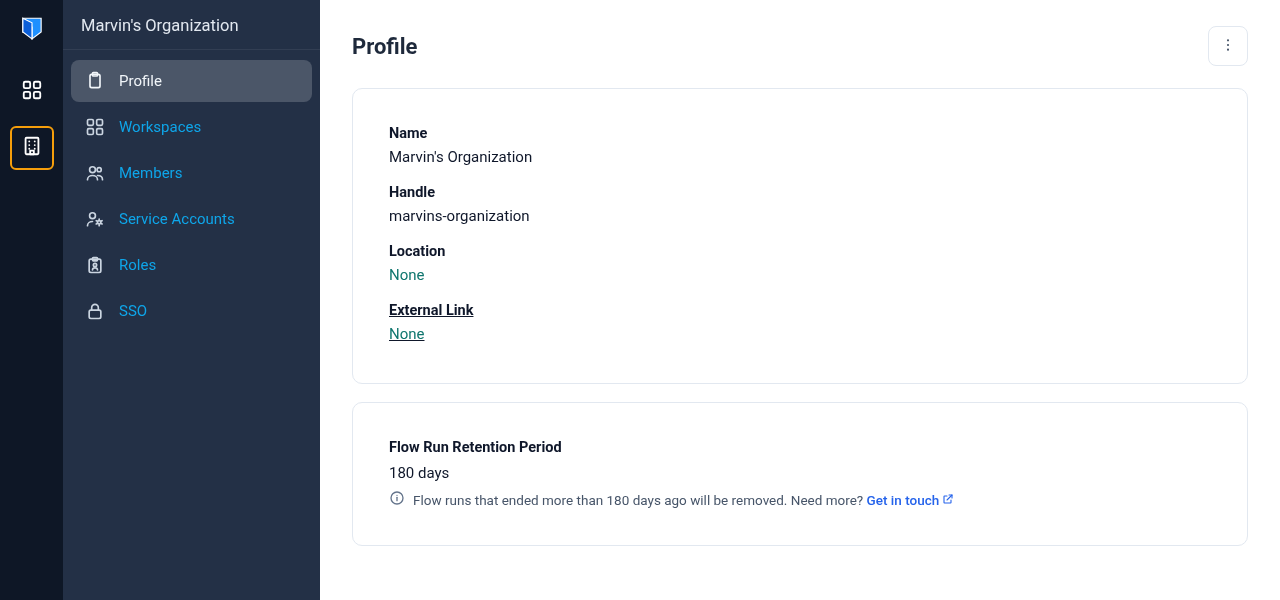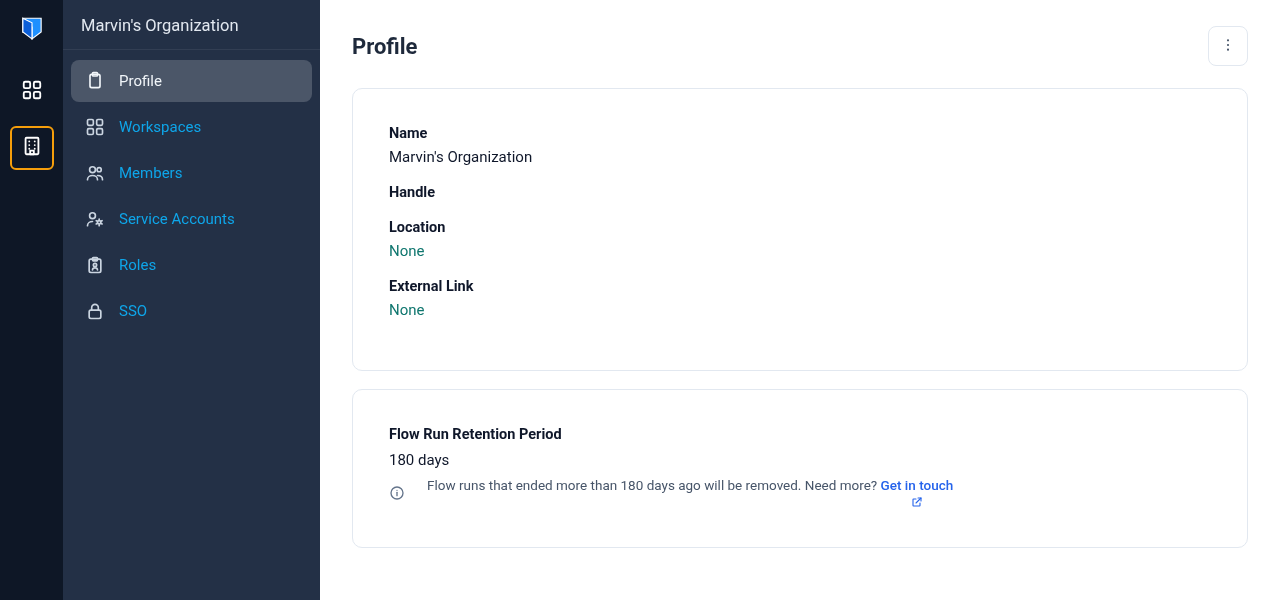--- a/index.html
+++ b/index.html
@@ -120,21 +120,21 @@
     cursor: pointer;
   }
 
   .card {
     border: 1px solid #e2e8f0;
     border-radius: 10px;
     padding: 36px;
     margin-bottom: 18px;
   }
   .field { margin-bottom: 18px; }
-  .field:last-child { margin-bottom: 15px; }
+  .field:last-child { margin-bottom: 4px; text-decoration: underline; }
   .field-label {
     font-size: 14.5px;
     font-weight: 700;
     color: #0f172a;
     margin-bottom: 6px;
   }
   .field-value {
     font-size: 15px;
     color: #0f172a;
   }
@@ -144,32 +144,31 @@
 
   .retention-value {
     font-size: 15px;
     color: #0f172a;
     margin-bottom: 8px;
     margin-top: 8px;
   }
   .info-row {
     display: flex;
     align-items: center;
-    gap: 22px;
+    gap: 8px;
     font-size: 13.5px;
     color: #475569;
   }
   .info-row a {
     color: #2563eb;
     text-decoration: none;
     font-weight: 500;
     display: inline-flex;
     align-items: center;
     gap: 2px;
-    flex-direction: column;
   }
   .ext-icon { margin-left: 1px; }
 </style>
 </head>
 <body>
 
 <div class="rail">
   <div class="rail-logo">
     <svg viewBox="0 0 24 28" width="28" height="32">
       <path d="M4 2 L20 2 L20 14 L12 20 L12 10 L4 14 Z" fill="#1e90ff"></path>
@@ -291,20 +290,21 @@
     </button>
   </div>
 
   <div class="card">
     <div class="field">
       <div class="field-label">Name</div>
       <div class="field-value">Marvin's Organization</div>
     </div>
     <div class="field">
       <div class="field-label">Handle</div>
+      <div class="field-value">marvins-organization</div>
     </div>
     <div class="field">
       <div class="field-label">Location</div>
       <div class="field-value none">None</div>
     </div>
     <div class="field">
       <div class="field-label">External Link</div>
       <div class="field-value none">None</div>
     </div>
   </div>

